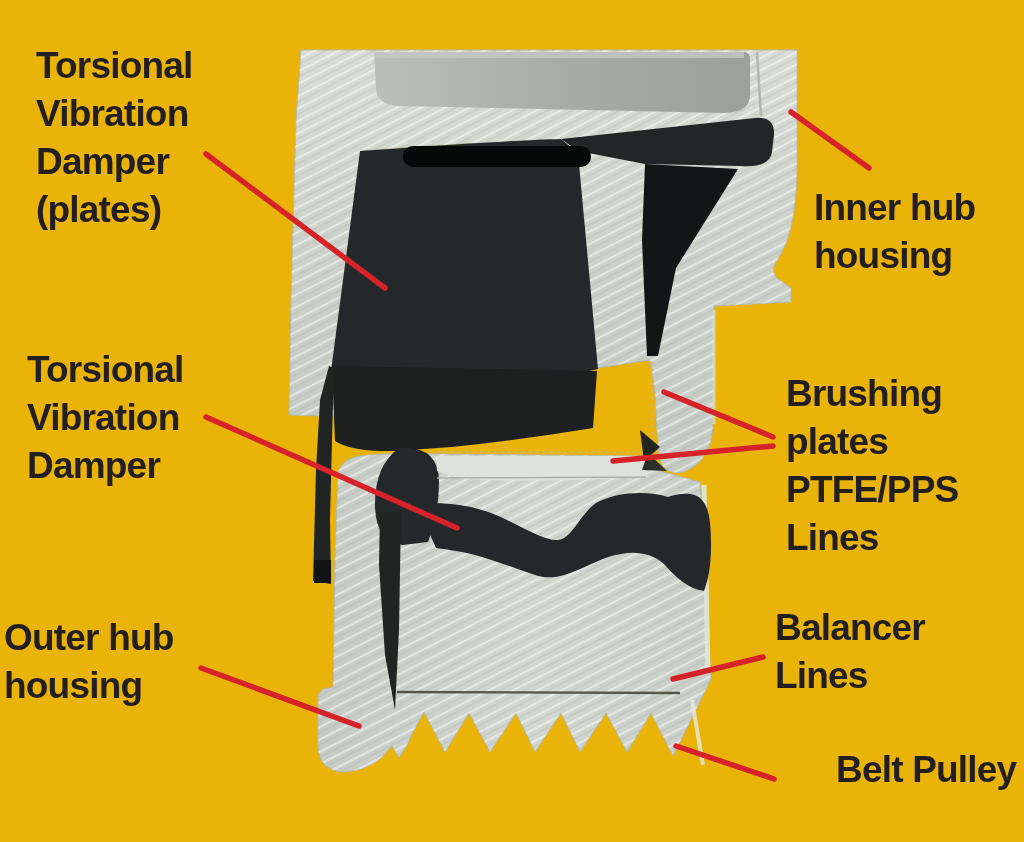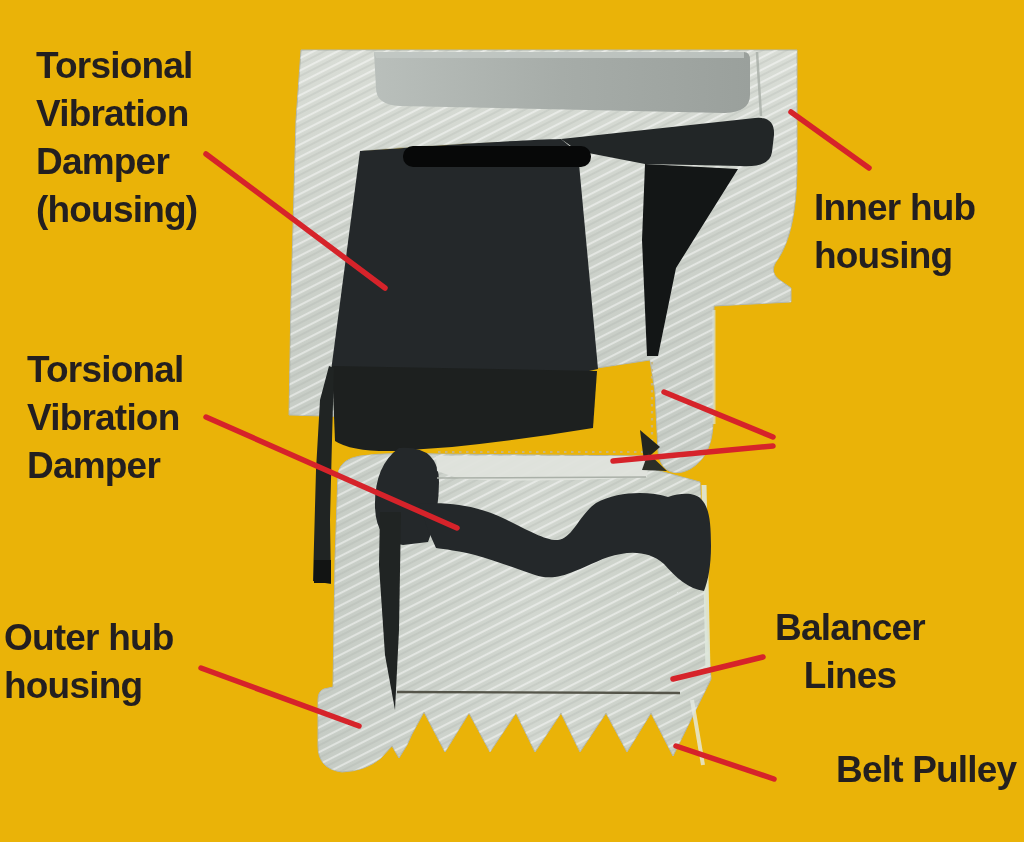--- a/index.html
+++ b/index.html
@@ -142,41 +142,47 @@
       <line x1="201" y1="668" x2="359" y2="726" stroke="#d6232a"></line>
       <line x1="673" y1="679" x2="763" y2="657" stroke="#d6232a"></line>
       <line x1="676" y1="746" x2="774" y2="779" stroke="#d6232a"></line>
     </g>
   </svg>
 
   <div class="label" style="left:36px;top:42px;">
     <div>Torsional</div>
     <div>Vibration</div>
     <div>Damper</div>
-    <div>(housing)</div>
+    <div>(plates)</div>
   </div>
 
   <div class="label" style="left:814px;top:160px;margin-top:24px;">
     <div>Inner hub</div>
     <div>housing</div>
   </div>
 
   <div class="label" style="left:27px;top:346px;">
     <div>Torsional</div>
     <div>Vibration</div>
     <div>Damper</div>
   </div>
 
+  <div class="label" style="left:786px;top:370px;">
+    <div>Brushing</div>
+    <div>plates</div>
+    <div>PTFE/PPS</div>
+    <div>Lines</div>
+  </div>
 
   <div class="label" style="left:4px;top:614px;">
     <div>Outer hub</div>
     <div>housing</div>
   </div>
 
-  <div class="label" style="left:775px;top:604px;text-align:center;">
+  <div class="label" style="left:775px;top:604px;">
     <div>Balancer</div>
     <div>Lines</div>
   </div>
 
   <div class="label" style="left:788px;top:746px;margin-left:48px;">
     <div>Belt Pulley</div>
   </div>
 
 </div>
 

